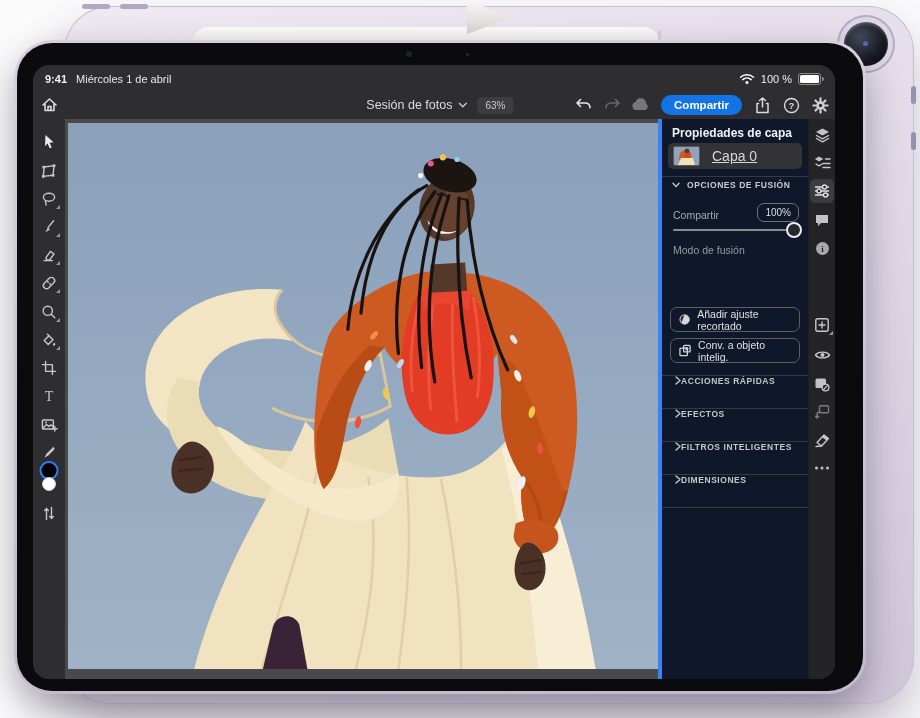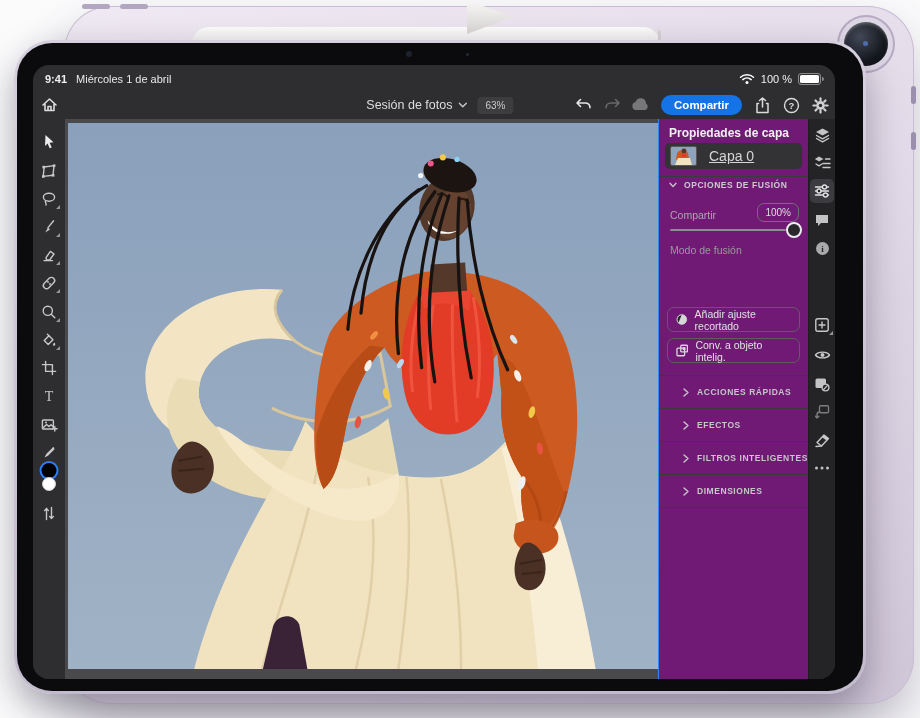--- a/index.html
+++ b/index.html
@@ -45,21 +45,21 @@
   .doc-group{position:absolute;left:50%;top:0;transform:translateX(-46%);height:28px;display:flex;align-items:center;gap:10px;}
   .doc-title{font-size:12.5px;color:#dddddf;display:flex;align-items:center;gap:6px;}
   .zoom-badge{background:#3d3d40;color:#c9c9cb;font-size:10px;padding:3px 8px;border-radius:4px;}
   .tb-right{position:absolute;right:4px;top:0;height:28px;display:flex;align-items:center;gap:7px;}
   .tb-ic{width:22px;height:22px;display:flex;align-items:center;justify-content:center;}
   .share-pill{background:#1473e6;color:#fff;font-size:11.5px;font-weight:700;padding:4px 13px;border-radius:12px;margin:0 2px;}
   
   .left-rail{position:absolute;left:0;top:54px;bottom:0;width:32px;background:#2e2e30;border-right:1px solid #232325;}
   .canvas{position:absolute;left:32px;top:54px;width:593px;bottom:0;background:#4a4a4c;}
   .photo{position:absolute;left:3px;top:4px;right:0;bottom:10px;overflow:hidden;}
-  .panel{position:absolute;left:625px;top:54px;width:150px;bottom:0;background:#701a75;border-left:1px solid #3b82f6;box-sizing:border-box;}
+  .panel{position:absolute;left:625px;top:54px;width:150px;bottom:0;background:#0f172a;border-left:4px solid #3b82f6;box-sizing:border-box;}
   .right-rail{position:absolute;left:775px;top:54px;right:0;bottom:0;background:#242427;border-left:1px solid #1e1e20;box-sizing:border-box;}
   
   .tool{position:absolute;left:50%;transform:translateX(-50%);width:24px;height:24px;display:flex;align-items:center;justify-content:center;}
   .tool svg{display:block;}
   .sub::after{content:"";position:absolute;right:1px;bottom:2px;border-left:4px solid transparent;border-bottom:4px solid #97979a;}
   .fg-swatch{position:absolute;left:50%;transform:translateX(-50%);width:15px;height:15px;border-radius:50%;background:#000;box-shadow:0 0 0 2px #2f7cf6;}
   .bg-swatch{position:absolute;left:50%;transform:translateX(-50%);width:14px;height:14px;border-radius:50%;background:#fff;border:1px solid #cfcfd1;box-sizing:border-box;}
   
   .rail-ic{position:absolute;left:50%;transform:translateX(-50%);width:24px;height:24px;display:flex;align-items:center;justify-content:center;border-radius:5px;}
   .rail-ic.active{background:#3c3c40;}
@@ -70,21 +70,21 @@
   .layer-thumb{width:25px;height:18px;border-radius:2px;overflow:hidden;border:1px solid #58585a;flex:0 0 auto;}
   .layer-name{font-size:14px;color:#d6d6d8;text-decoration:underline;}
   .pdiv{position:absolute;left:0;right:0;height:1px;background:#3a3a3d;}
   .sec-head{position:absolute;left:10px;right:8px;display:flex;align-items:center;gap:7px;font-size:8.5px;font-weight:700;letter-spacing:.55px;color:#cbcbcd;}
   .plabel{position:absolute;left:11px;font-size:10.5px;color:#a9a9ab;}
   .val-box{position:absolute;right:9px;border:1px solid #707073;border-radius:7px;font-size:10px;color:#dededf;padding:3px 7px;}
   .slider-track{position:absolute;left:11px;right:22px;top:110px;height:2px;background:#8c8c8e;border-radius:1px;}
   .slider-knob{position:absolute;right:6px;top:103px;width:12px;height:12px;border:2px solid #ededef;border-radius:50%;background:#29292b;}
   .dropdown{position:absolute;left:8px;right:8px;top:142px;height:24px;background:#3a3a3d;border-radius:6px;display:flex;align-items:center;justify-content:space-between;padding:0 9px 0 11px;font-size:12px;color:#e4e4e6;}
   .pbtn{position:absolute;left:8px;right:8px;height:25px;border:1px solid #5e5e61;border-radius:7px;display:flex;align-items:center;gap:7px;padding:0 8px;font-size:10.5px;color:#e0e0e2;box-sizing:border-box;}
-  .sec-row{position:absolute;left:0;right:0;height:33px;border-top:1px solid #3a3a3d;display:flex;align-items:center;gap:8px;padding-left:24px;font-size:8.5px;font-weight:700;letter-spacing:.55px;color:#c6c6c8;box-sizing:border-box;}
+  .sec-row{position:absolute;left:0;right:0;height:33px;border-top:1px solid #3a3a3d;display:flex;align-items:flex-start;gap:0;padding-left:13px;font-size:8.5px;font-weight:700;letter-spacing:.55px;color:#c6c6c8;box-sizing:border-box;}
   .stroke-ic{stroke:#c7c7c9;fill:none;stroke-width:1.4;stroke-linecap:round;stroke-linejoin:round;}
   .dim{stroke:#7c7c7e;}
 </style>
 </head>
 <body>
 
 <div class="stage">
 
   <div class="back-ipad">
     <div class="edge-btn t1"></div>

